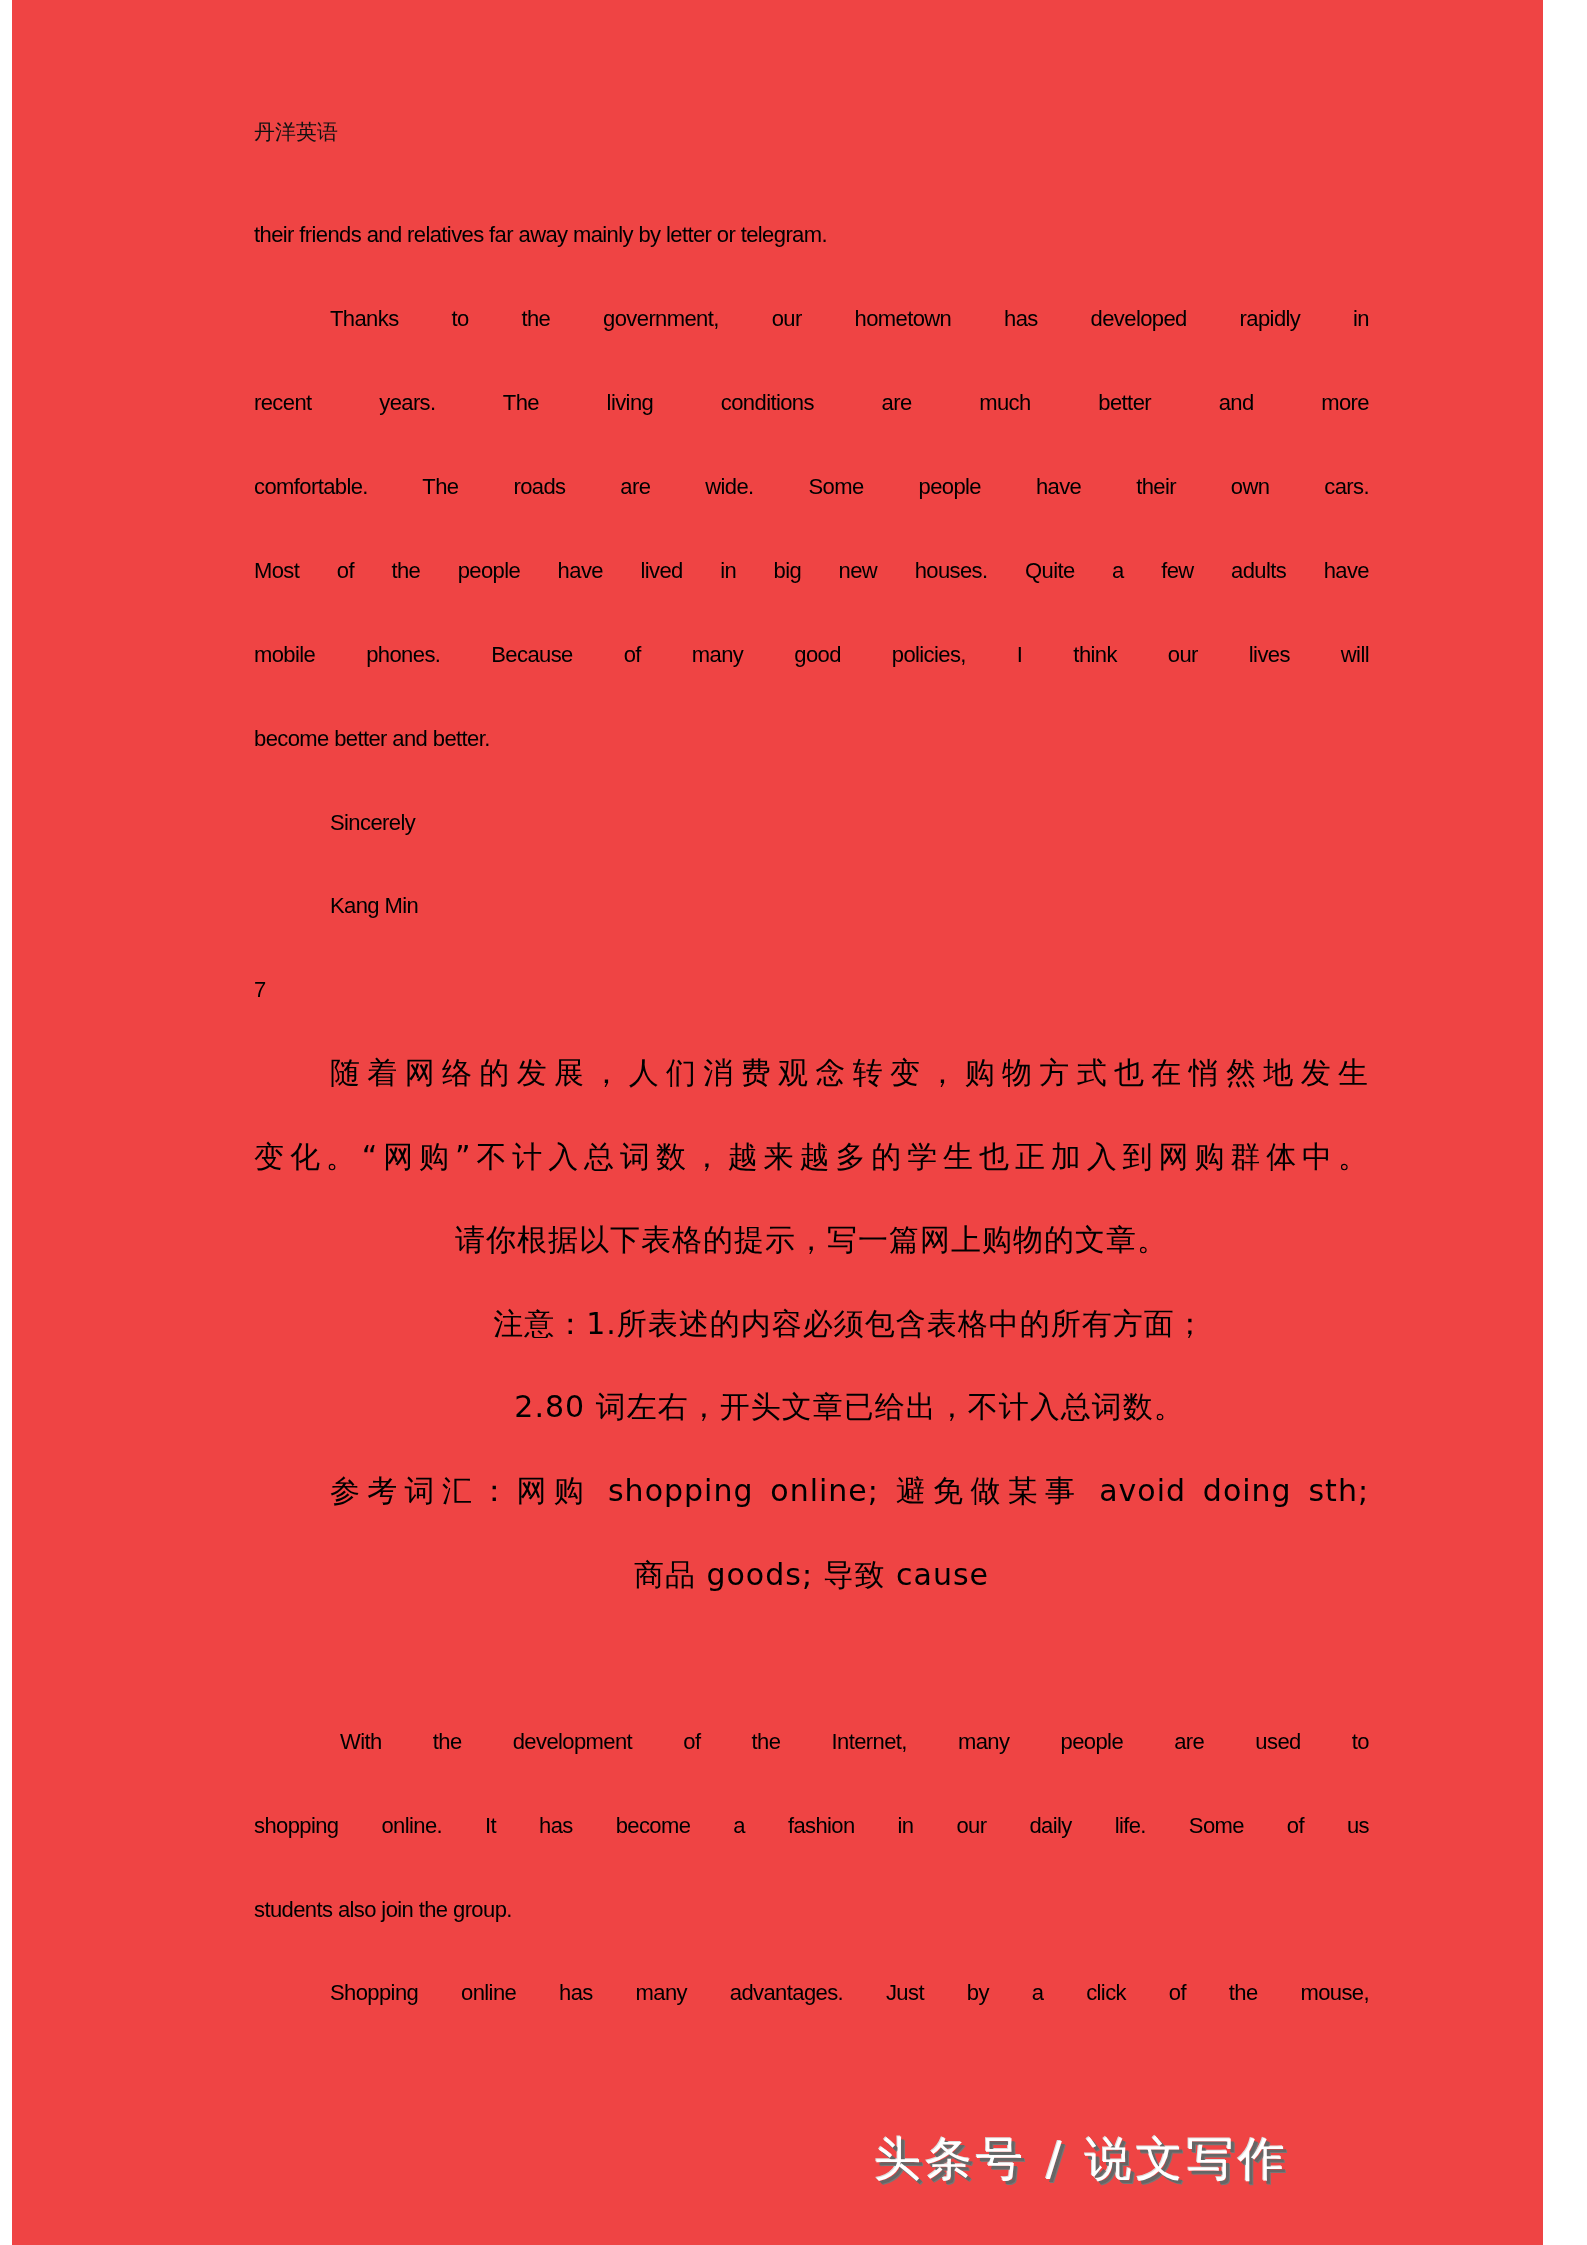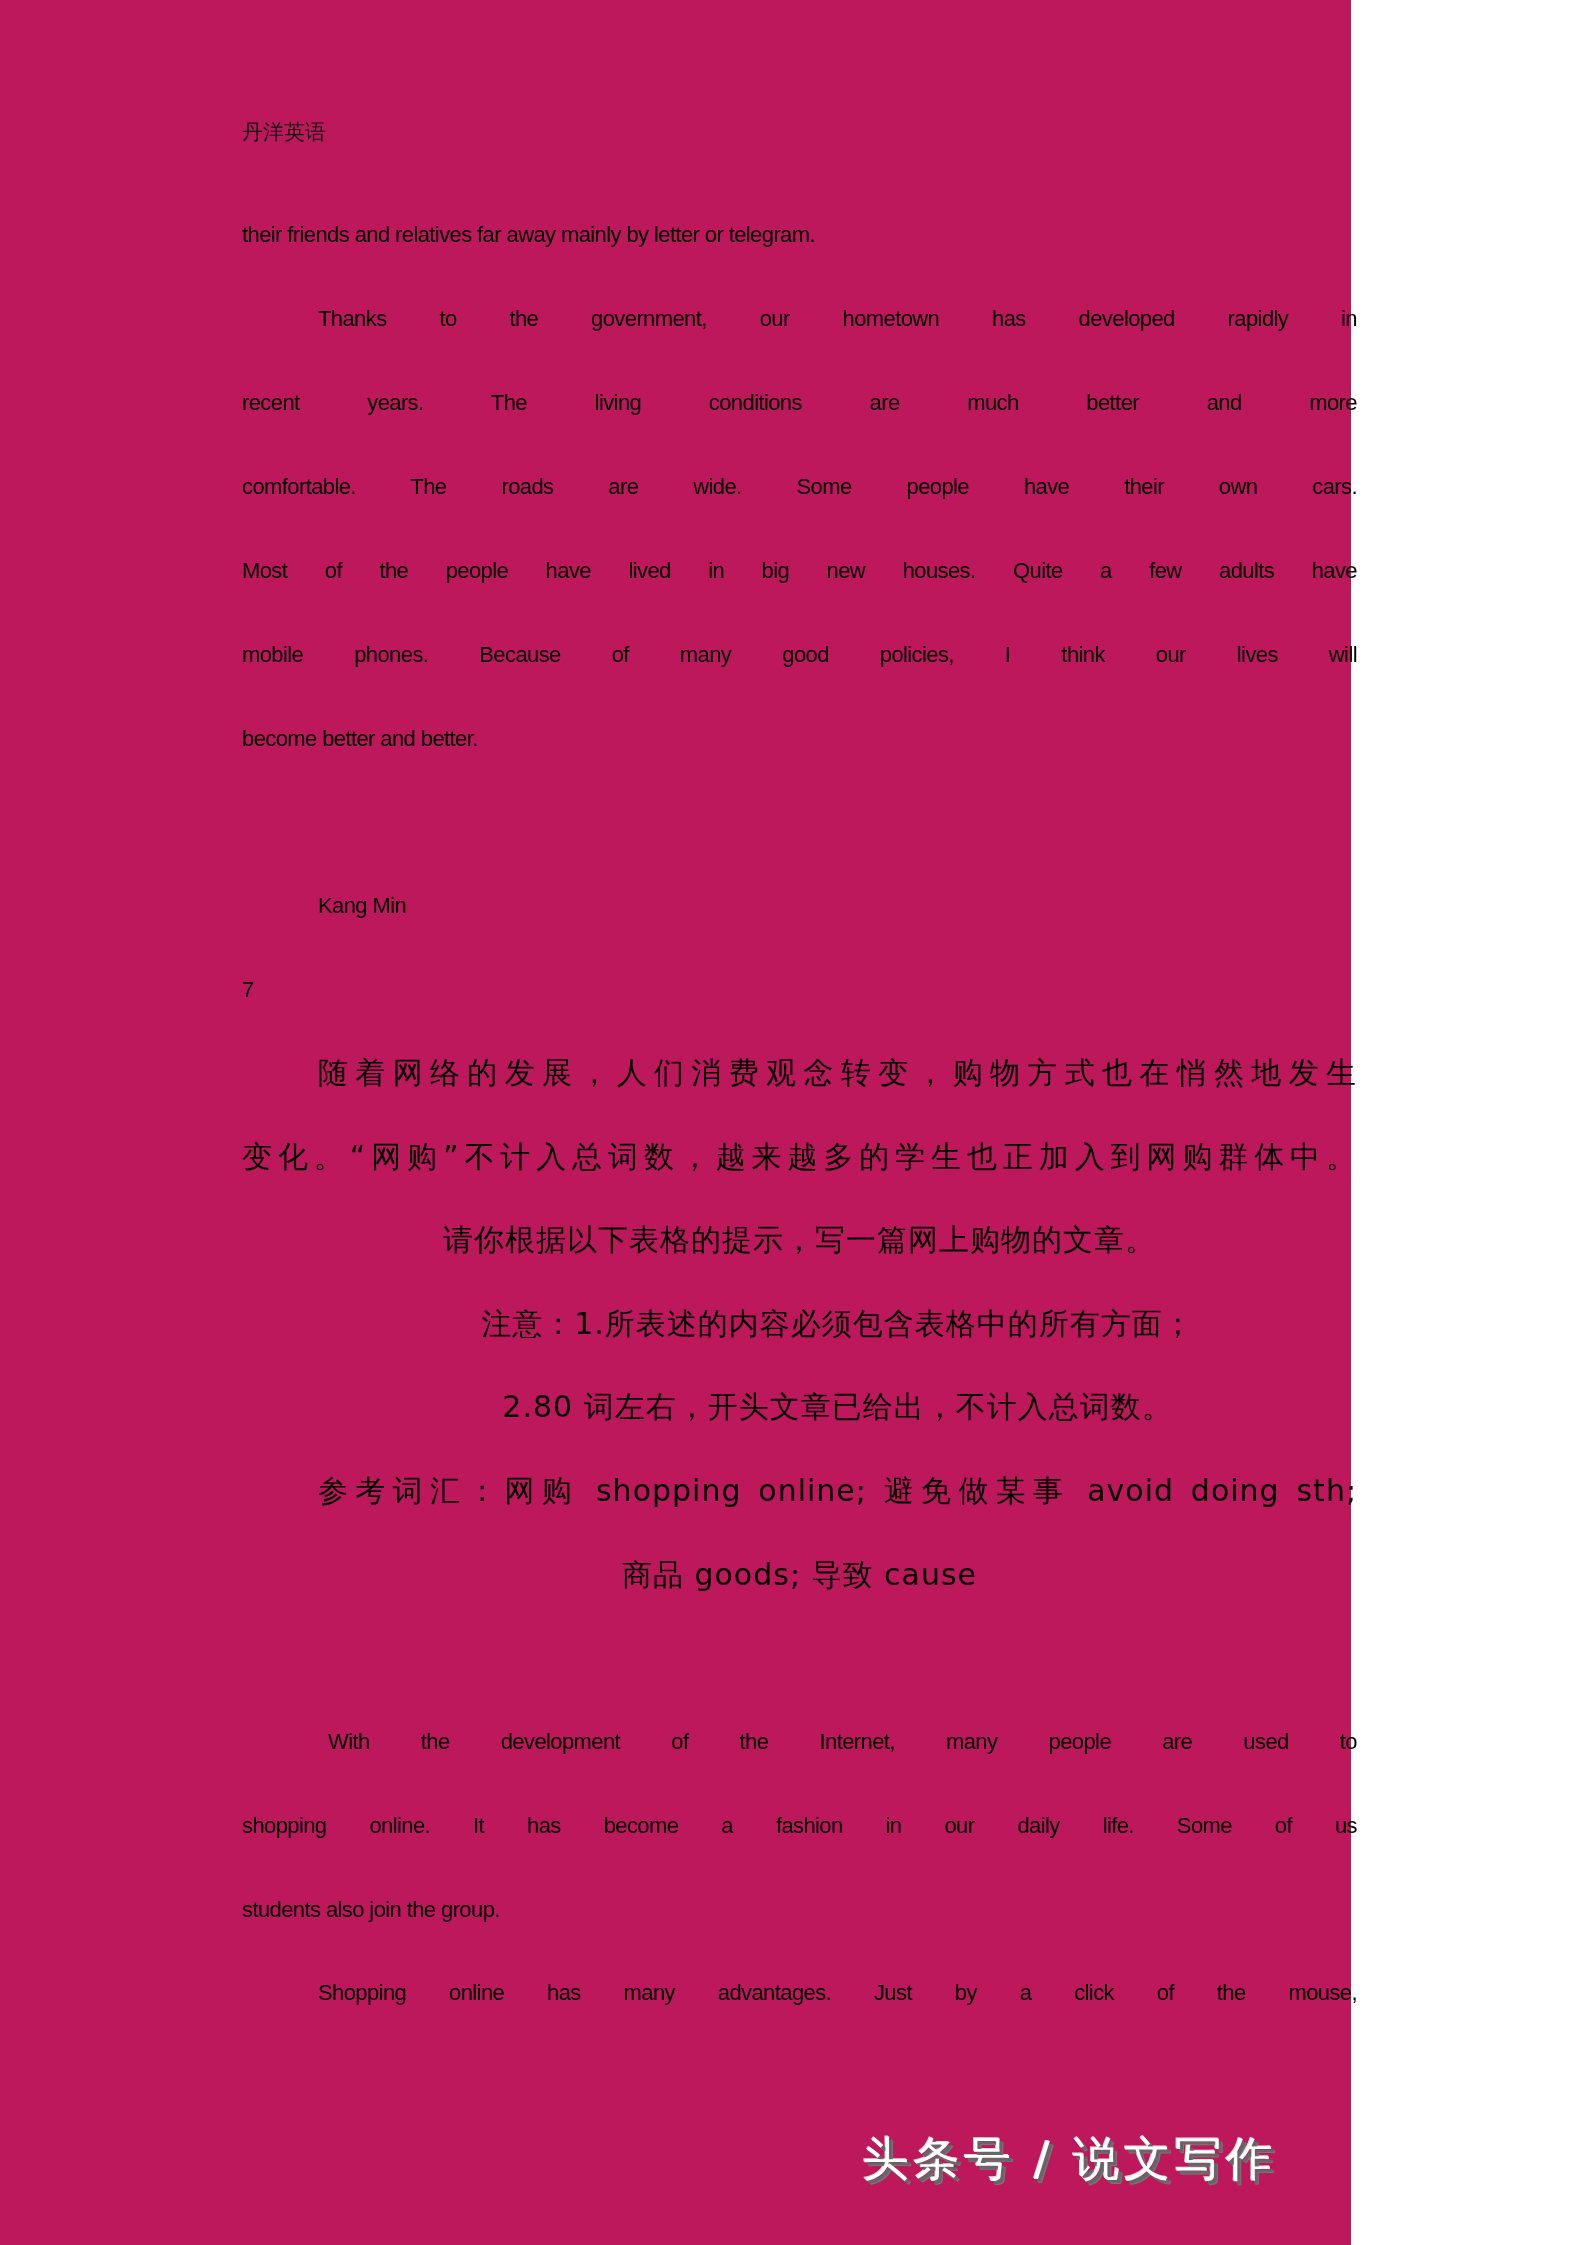--- a/index.html
+++ b/index.html
@@ -1,18 +1,18 @@
 <!DOCTYPE html>
 <html><head>
 <meta charset="utf-8">
 <style>
   html, body { margin:0; padding:0; background:#ffffff; }
   body { width:1587px; height:2245px; position:relative; overflow:hidden;
          font-family:"Liberation Sans", "DejaVu Sans", sans-serif; color:#000; }
-  .page { position:absolute; left:0; top:0; width:1351px; height:2245px; background:#be185d; }
+  .page { position:absolute; left:12px; top:0; width:1531px; height:2245px; background:#ef4444; }
   .header { position:absolute; left:242px; top:118px; font-size:21px; color:#111;
             font-family:"DejaVu Sans", sans-serif; letter-spacing:0px; }
   .line { position:absolute; left:242px; width:1115px; height:40px; line-height:40px;
           font-size:22px; white-space:nowrap; letter-spacing:-0.6px; }
   .line.just { text-align:justify; text-align-last:justify; }
   .line.indent { left:318px; width:1039px; }
   .line.indent2 { left:328px; width:1029px; }
   .cn { font-family:"DejaVu Sans", sans-serif; font-size:30px; letter-spacing:1px;text-align:center; }
   .watermark { position:absolute; left:862px; top:2128px; font-size:47px; color:#ffffff;
                font-family:"DejaVu Sans", sans-serif; font-weight:normal; letter-spacing:4px;
@@ -25,20 +25,21 @@
 
   <div class="header">丹洋英语</div>
 
   <div class="line" style="top:215px">their friends and relatives far away mainly by letter or telegram.</div>
   <div class="line just indent" style="top:299px">Thanks to the government, our hometown has developed rapidly in</div>
   <div class="line just" style="top:383px">recent years. The living conditions are much better and more</div>
   <div class="line just" style="top:467px">comfortable. The roads are wide. Some people have their own cars.</div>
   <div class="line just" style="top:551px">Most of the people have lived in big new houses. Quite a few adults have</div>
   <div class="line just" style="top:635px">mobile phones. Because of many good policies, I think our lives will</div>
   <div class="line" style="top:719px">become better and better.</div>
+  <div class="line indent" style="top:803px">Sincerely</div>
   <div class="line indent" style="top:886px">Kang Min</div>
   <div class="line" style="top:970px">7</div>
 
   <div class="line cn just indent" style="top:1053px">随着网络的发展，人们消费观念转变，购物方式也在悄然地发生</div>
   <div class="line cn just" style="top:1137px">变化。“网购”不计入总词数，越来越多的学生也正加入到网购群体中。</div>
   <div class="line cn" style="top:1220px">请你根据以下表格的提示，写一篇网上购物的文章。</div>
   <div class="line cn indent" style="top:1304px">注意：1.所表述的内容必须包含表格中的所有方面；</div>
   <div class="line cn indent" style="top:1387px">2.80 词左右，开头文章已给出，不计入总词数。</div>
   <div class="line cn just indent" style="top:1471px">参考词汇：网购  shopping online;  避免做某事  avoid doing sth;</div>
   <div class="line cn" style="top:1555px">商品  goods;  导致  cause</div>

